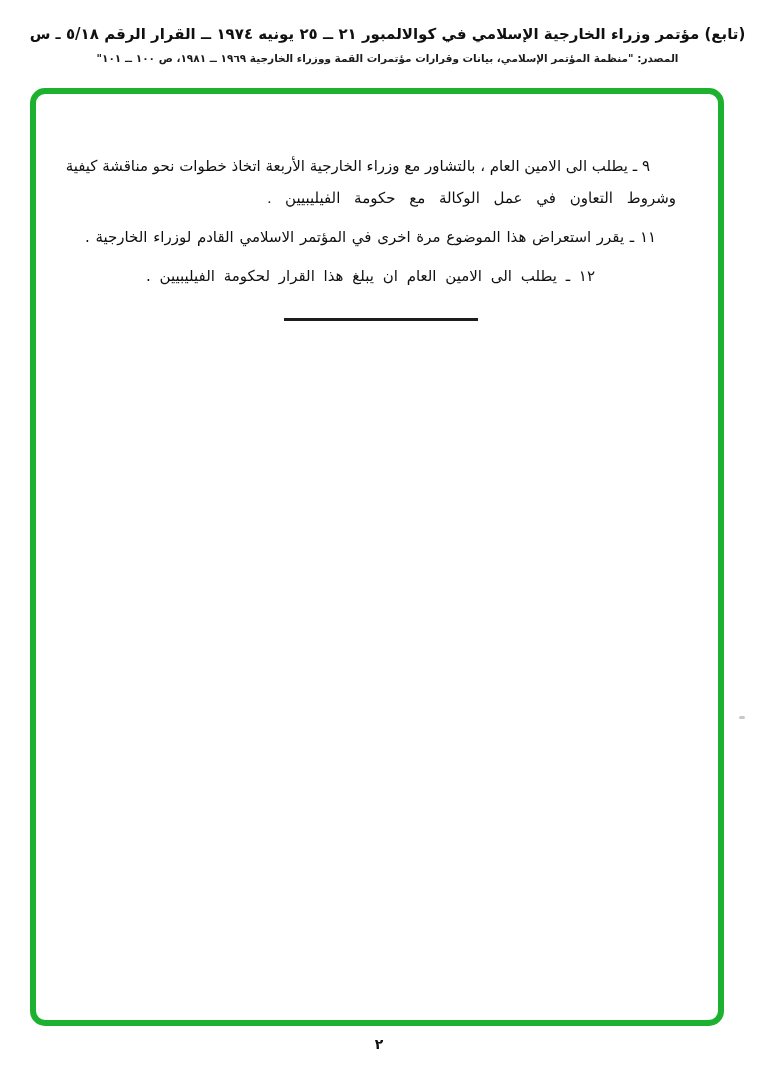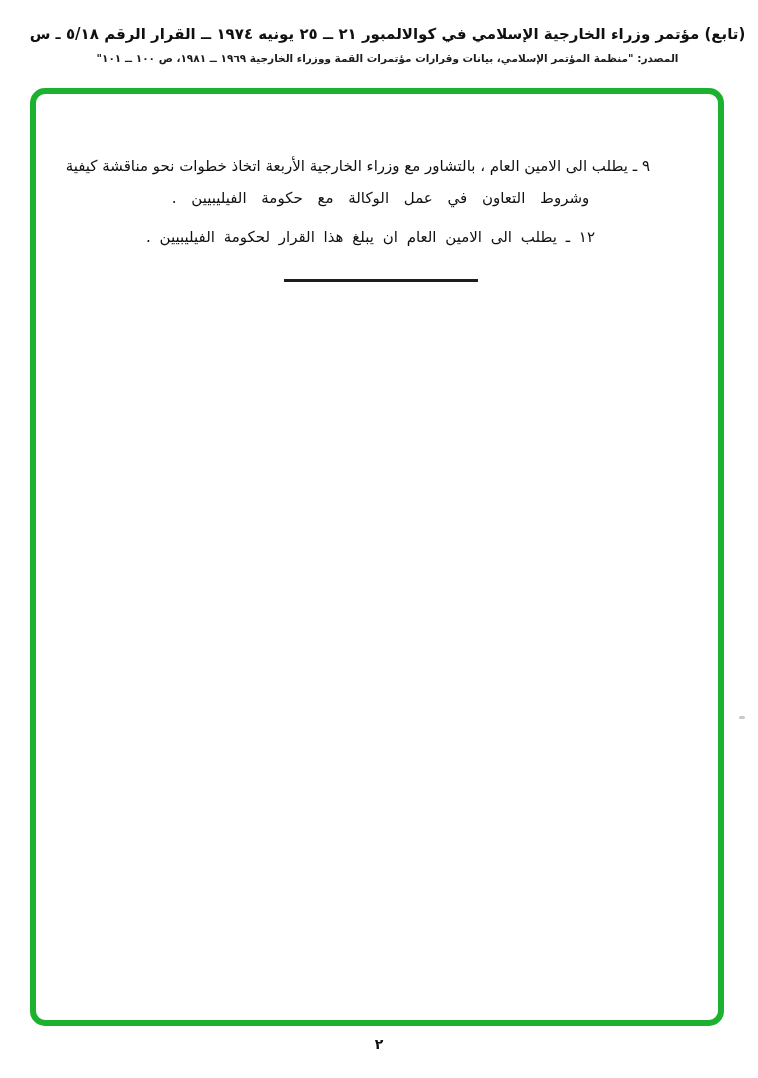--- a/index.html
+++ b/index.html
@@ -47,21 +47,21 @@
 
   
   .doc {
     direction: rtl;
     font-size: 15px;
     line-height: 32px;
   }
   .para { margin: 0 0 7px 0; }
   .line { white-space: nowrap; }
   .line-fill  { text-align: justify; text-align-last: justify; }
-  .line-left  { text-align: center; }
+  .line-left  { text-align: right; font-family: Liberation Serif, serif; }
   .line-right { text-align: right; }
   .ind-26 { text-indent: 26px; }
   .ind-16 { text-indent: 16px; }
   .ind-20 { text-indent: 20px; }
   .ws-10 { word-spacing: 10px; }
   .ws-8  { word-spacing: 8px; }
   .ws-4  { word-spacing: 4px; text-align: center; }
 
   .separator {
     width: 194px; height: 0;
@@ -100,20 +100,23 @@
   <div class="doc">
 
     <div class="para">
       <div class="line line-fill ind-26">٩ ـ يطلب الى الامين العام ، بالتشاور مع وزراء الخارجية الأربعة اتخاذ خطوات نحو مناقشة كيفية</div>
       <div class="line line-left ws-10">وشروط التعاون في عمل الوكالة مع حكومة الفيليبيين .</div>
     </div>
 
     <div class="para">
     </div>
 
+    <div class="para">
+      <div class="line line-fill ind-20">١١ ـ يقرر استعراض هذا الموضوع مرة اخرى في المؤتمر الاسلامي القادم لوزراء الخارجية .</div>
+    </div>
 
     <div class="para">
       <div class="line line-right ind-20 ws-4">١٢ ـ يطلب الى الامين العام ان يبلغ هذا القرار لحكومة الفيليبيين .</div>
     </div>
 
     <div class="separator"></div>
   </div>
 </div>
 
 <div class="speck"></div>

